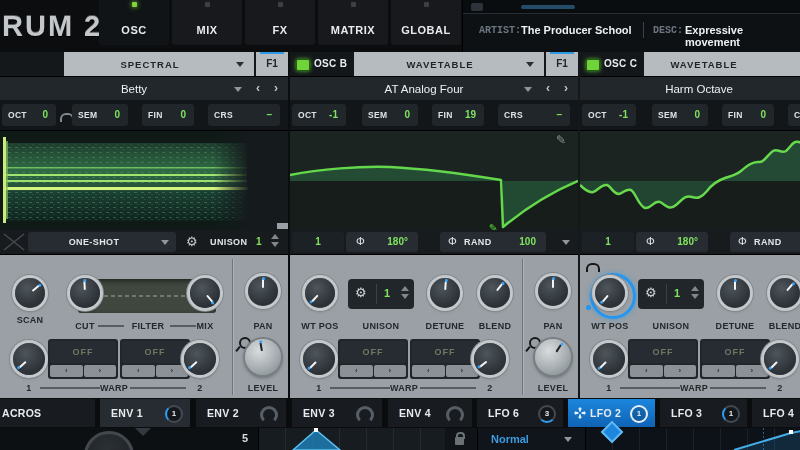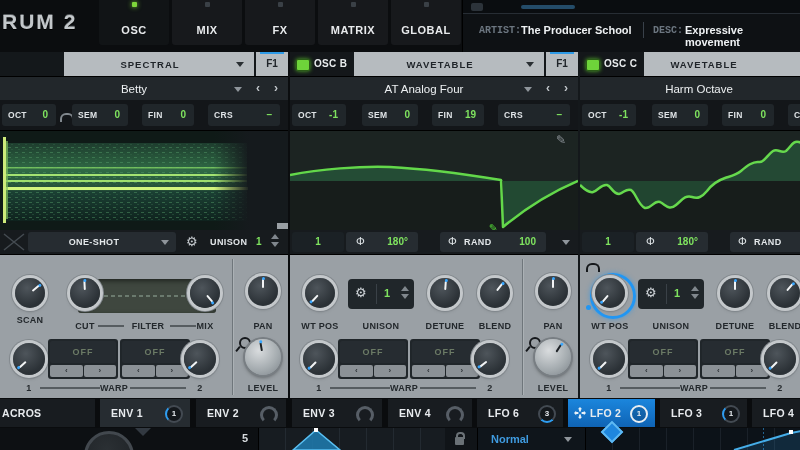--- a/index.html
+++ b/index.html
@@ -1,21 +1,21 @@
 <!DOCTYPE html>
 <html><head>
 <meta charset="utf-8">
 <style>
   html,body{margin:0;padding:0;width:800px;height:450px;overflow:hidden;background:#0b0d0f;
     font-family:"Liberation Sans",sans-serif;-webkit-font-smoothing:antialiased;}
   #app{position:relative;width:800px;height:450px;background:#0b0d0f;}
   .abs{position:absolute;}
   
   #topbar{position:absolute;left:0;top:0;width:800px;height:52px;background:#0b0d0f;}
-  .logo{position:absolute;left:2px;top:10px;font-size:21px;font-weight:bold;letter-spacing:2px;
+  .logo{position:absolute;left:2px;top:10px;font-size:29px;font-weight:bold;letter-spacing:2px;
     color:#c3c7ca;text-shadow:0 1px 0 #000,0 -1px 0 #55595c;}
   .top-tab{position:absolute;top:0;height:45px;background:#17191c;border-radius:0 0 3px 3px;
     text-align:center;color:#e8eaec;font-size:11px;font-weight:bold;letter-spacing:.5px;}
   .top-tab.active{background:#111416;}
   .top-tab .lbl{position:absolute;left:0;right:0;top:24px;}
   .tab-led{position:absolute;left:50%;top:2px;width:5px;height:5px;margin-left:-2.5px;border-radius:1px;background:#3a4046;}
   .tab-led.on{background:#7ed63a;box-shadow:0 0 5px #7ed63a;}
   #topbar-right{position:absolute;left:462px;top:0;width:338px;height:52px;background:#0e1114;border-left:1px solid #000;}
   .peek{position:absolute;left:0;top:0;width:338px;height:13px;background:#0a0d10;border-bottom:1px solid #272d34;}
   .peek .pico{position:absolute;left:8px;top:3px;width:12px;height:8px;background:#2c333a;border-radius:2px;}

